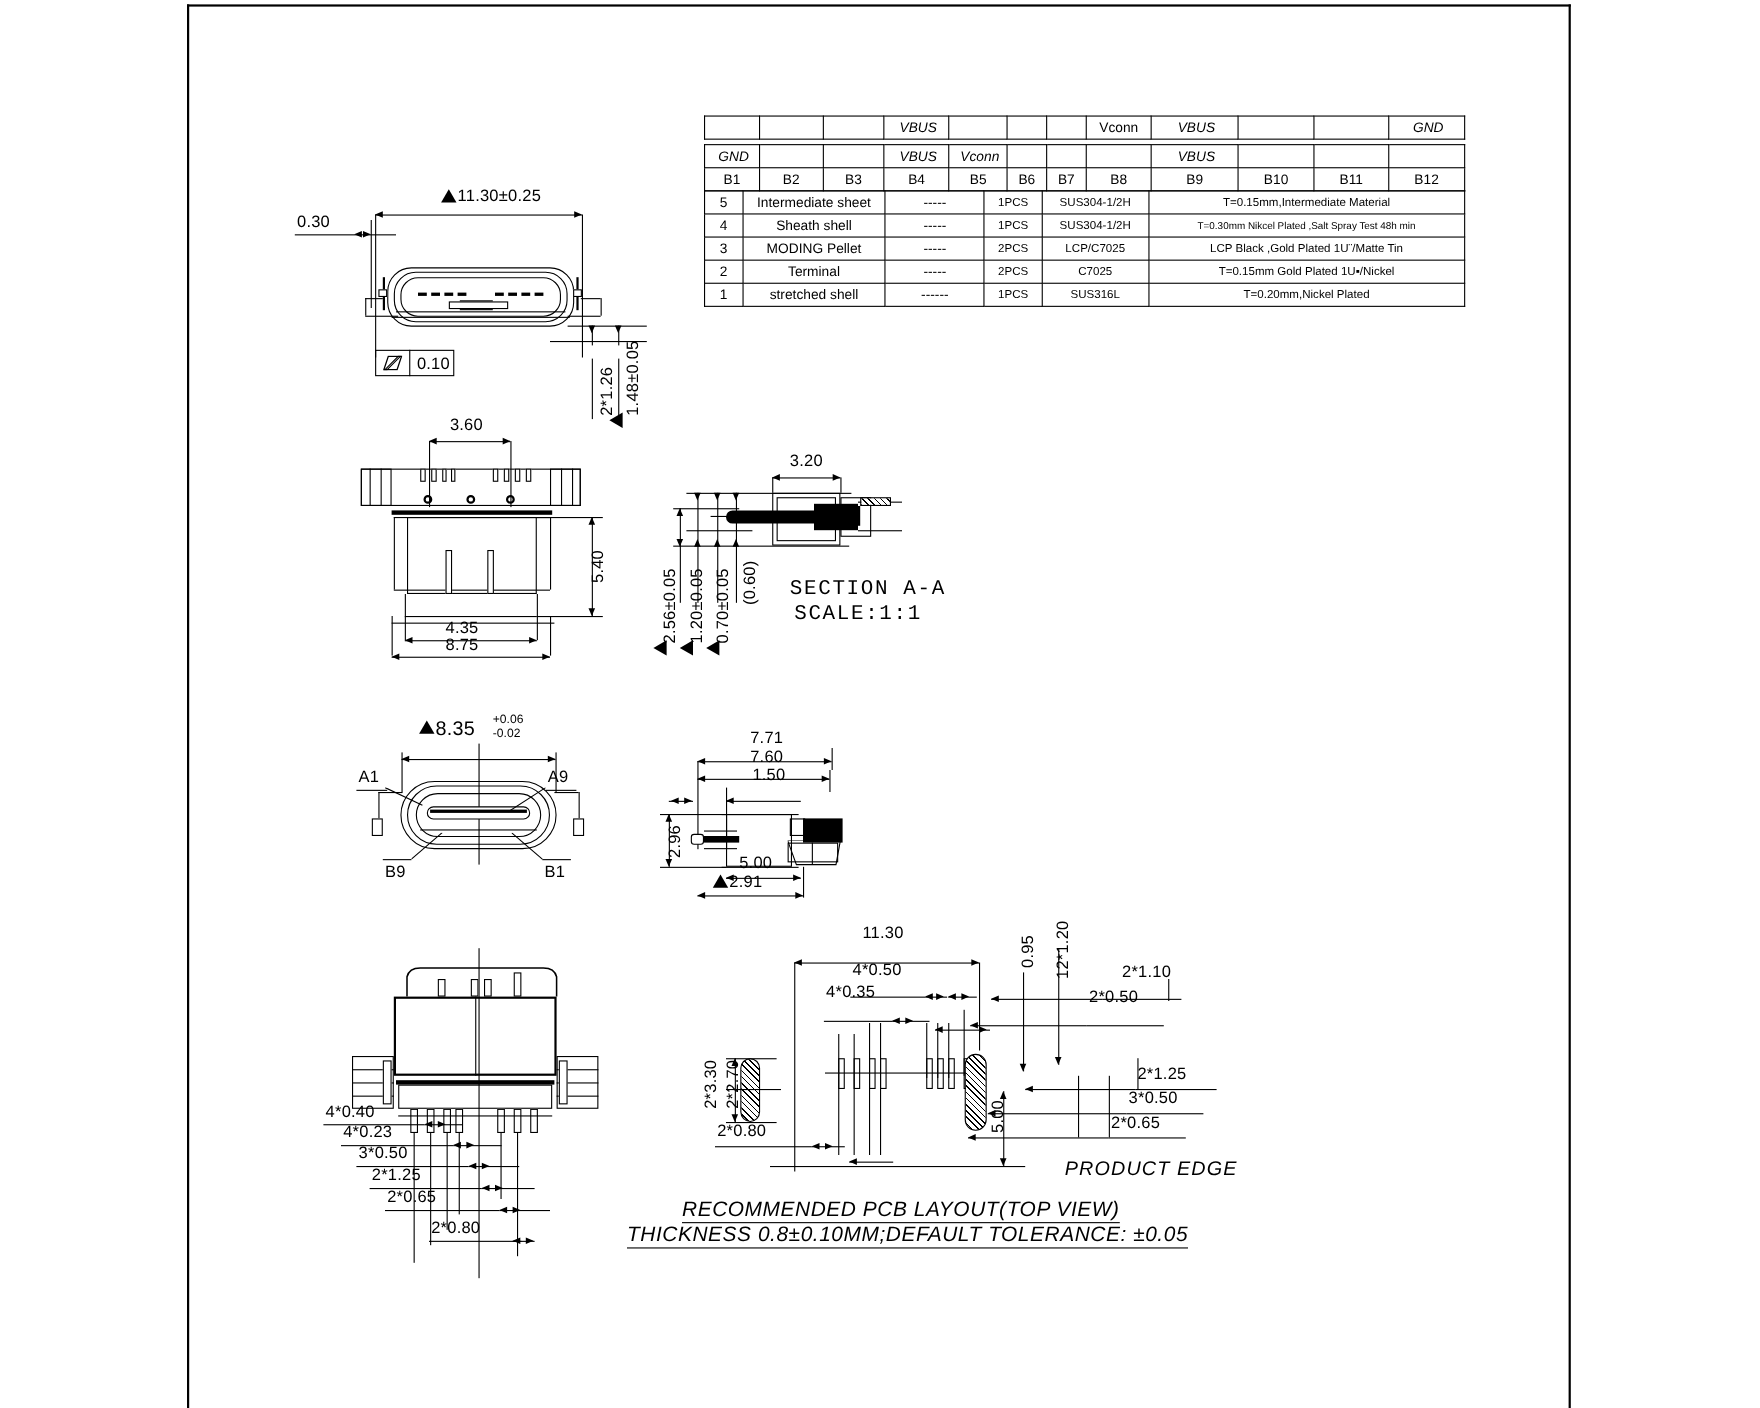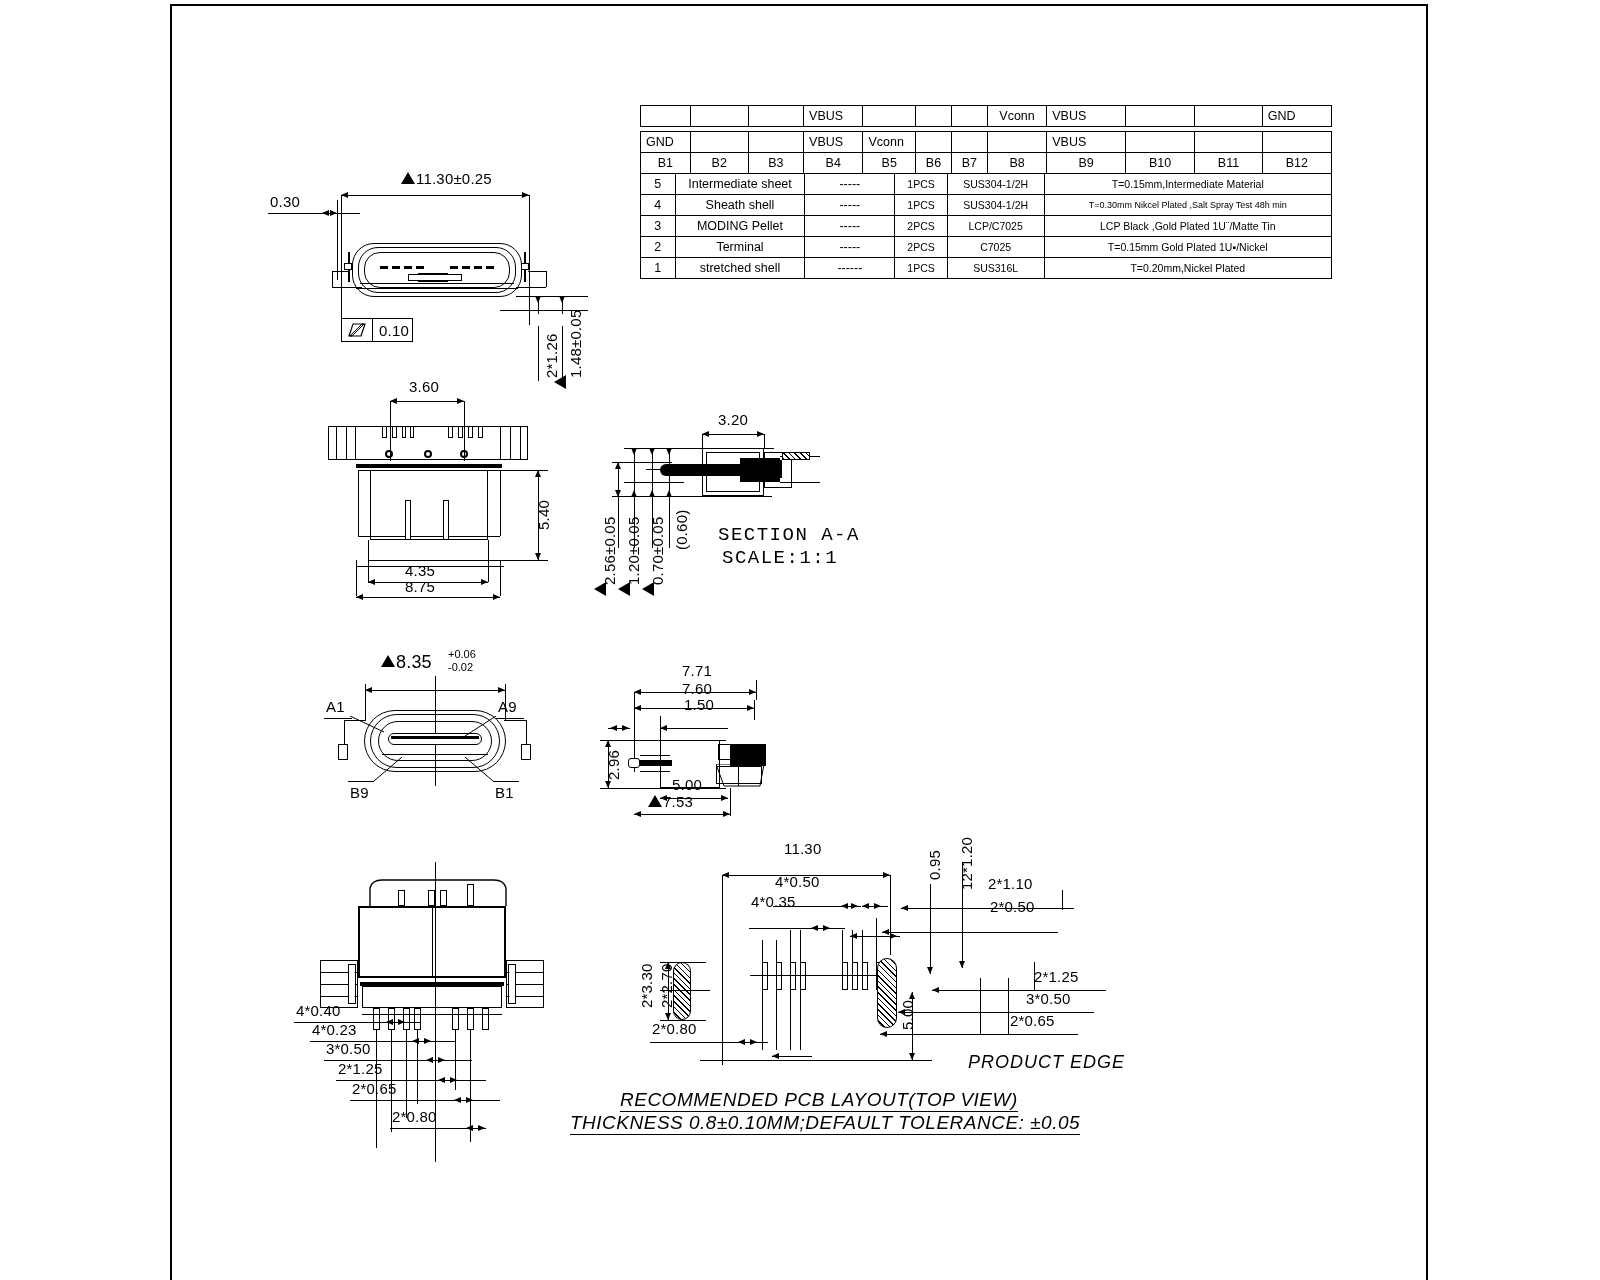--- a/index.html
+++ b/index.html
@@ -24,21 +24,21 @@
   .arrU{position:absolute;width:0;height:0;border-left:3px solid transparent;border-right:3px solid transparent;border-bottom:7px solid #000;}
   .arrD{position:absolute;width:0;height:0;border-left:3px solid transparent;border-right:3px solid transparent;border-top:7px solid #000;}
   .under{border-bottom:1px solid #000;}
   .ital{font-style:italic;}
 
   
   #pintable{position:absolute;left:640px;top:105px;width:692px;}
   table.dwg{border-collapse:collapse;width:100%;table-layout:fixed;}
   table.dwg td{border:1px solid #000;height:20px;font-size:12.5px;text-align:center;color:#000;padding:0 2px;
     font-family:"Liberation Sans",sans-serif;line-height:1;overflow:hidden;}
-  table.dwg td.lft{text-align:left;padding-left:5px;}
+  table.dwg td.lft{text-align:center;padding-left:5px;font-style:italic;}
   table.dwg td.sm{font-size:10.5px;}
   table.dwg td.xs{font-size:9px;}
   .sep{height:4px;}
 
   
   .shell{position:absolute;border:1px solid #000;box-sizing:border-box;}
   .round{border-radius:40px;}
   .blk{position:absolute;background:#000;}
   .hatch{position:absolute;background:
      repeating-linear-gradient(45deg,#000 0 1px,#fff 1px 4px);
@@ -456,21 +456,21 @@
     <div class="ln v1" style="left:608px;top:740px;height:48px;"></div>
     <div class="arrU" style="left:605px;top:740px;"></div>
     <div class="arrD" style="left:605px;top:781px;"></div>
     <span class="txt dimtxt vert" style="left:605px;top:780px;">2.96</span>
 
     <span class="txt dimtxt" style="left:672px;top:776px;">5.00</span>
     <div class="ln h1" style="left:660px;top:798px;width:68px;"></div>
     <div class="arrL" style="left:660px;top:795px;"></div>
     <div class="arrR" style="left:721px;top:795px;"></div>
     <div class="tri" style="left:648px;top:795px;"></div>
-    <span class="txt dimtxt" style="left:663px;top:793px;">7.53</span>
+    <span class="txt dimtxt" style="left:663px;top:793px;">2.91</span>
     <div class="ln h1" style="left:634px;top:814px;width:96px;"></div>
     <div class="arrL" style="left:634px;top:811px;"></div>
     <div class="arrR" style="left:723px;top:811px;"></div>
     <div class="ln v1" style="left:730px;top:788px;height:28px;"></div>
   </div>
 
   <div>
     <div class="ln v1" style="left:435px;top:862px;height:300px;"></div>
 
     <svg style="position:absolute;left:368px;top:878px;" width="140" height="30">
@@ -577,21 +577,21 @@
     <div class="arrL" style="left:850px;top:933px;"></div>
     <div class="arrR" style="left:890px;top:933px;"></div>
 
     <span class="txt dimtxt vert" style="left:926px;top:880px;">0.95</span>
     <div class="ln v1" style="left:930px;top:884px;height:90px;"></div>
     <div class="arrD" style="left:927px;top:967px;"></div>
     <span class="txt dimtxt vert" style="left:958px;top:890px;">12*1.20</span>
     <div class="ln v1" style="left:962px;top:862px;height:106px;"></div>
     <div class="arrD" style="left:959px;top:961px;"></div>
 
-    <span class="txt dimtxt" style="left:988px;top:875px;">2*1.10</span>
+    <span class="txt dimtxt" style="left:1020px;top:875px;">2*1.10</span>
     <div class="ln h1" style="left:1002px;top:908px;width:72px;"></div>
     <div class="ln h1" style="left:901px;top:908px;width:101px;"></div>
     <div class="arrL" style="left:901px;top:905px;"></div>
     <span class="txt dimtxt" style="left:990px;top:898px;">2*0.50</span>
     <div class="ln h1" style="left:988px;top:932px;width:70px;"></div>
     <div class="ln h1" style="left:882px;top:932px;width:106px;"></div>
     <div class="arrL" style="left:882px;top:929px;"></div>
 
     <div class="hatch" style="left:673px;top:962px;width:18px;height:58px;border-radius:9px;"></div>
     <div class="ln h1" style="left:660px;top:990px;width:50px;"></div>

